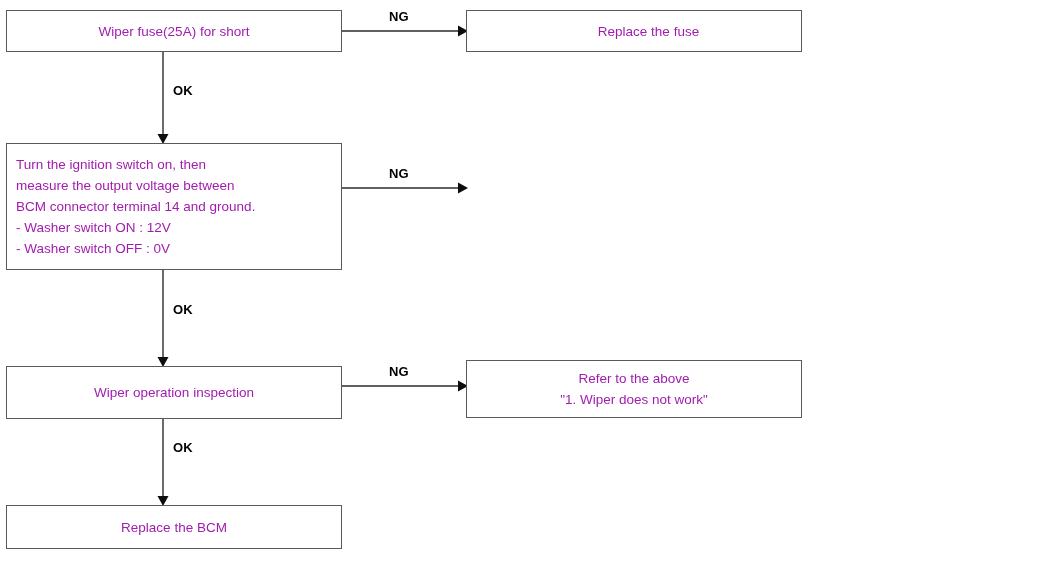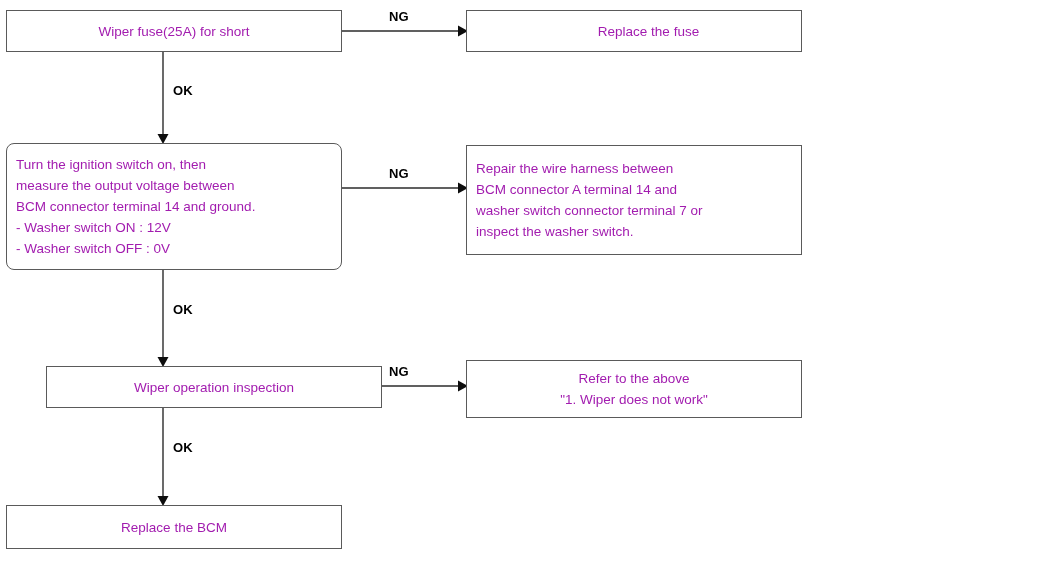--- a/index.html
+++ b/index.html
@@ -100,40 +100,34 @@
   </div>
 
   <div class="node center" style="left:466px; top:10px; width:336px; height:42px;padding-left:29px;">
     <span class="txt">Replace the fuse</span>
   </div>
 
   <div class="edge-label" style="left:389px; top:9px;">NG</div>
 
   <div class="edge-label" style="left:173px; top:83px;">OK</div>
 
-  <div class="node left" style="left:6px; top:143px; width:336px; height:127px;border-radius:8px;">
+  <div class="node left" style="left:6px; top:143px; width:336px; height:127px;">
     <span class="txt">Turn the ignition switch on, then
 measure the output voltage between
 BCM connector terminal 14 and ground.
 - Washer switch ON : 12V
 - Washer switch OFF : 0V</span>
   </div>
 
-  <div class="node left" style="left:466px; top:145px; width:336px; height:110px;">
-    <span class="txt">Repair the wire harness between
-BCM connector A terminal 14 and
-washer switch connector terminal 7 or
-inspect the washer switch.</span>
-  </div>
 
   <div class="edge-label" style="left:389px; top:166px;">NG</div>
 
   <div class="edge-label" style="left:173px; top:302px;">OK</div>
 
-  <div class="node center" style="left:6px; top:366px; width:336px; height:42px;margin-left:40px;">
+  <div class="node center" style="left:6px; top:366px; width:336px; height:53px;">
     <span class="txt">Wiper operation inspection</span>
   </div>
 
   <div class="node center" style="left:466px; top:360px; width:336px; height:58px;">
     <span class="txt">Refer to the above
 "1. Wiper does not work"</span>
   </div>
 
   <div class="edge-label" style="left:389px; top:364px;">NG</div>
 

